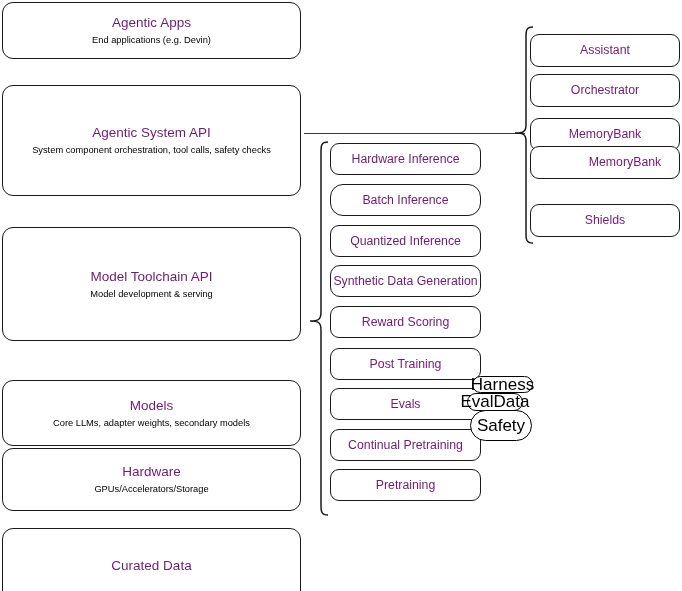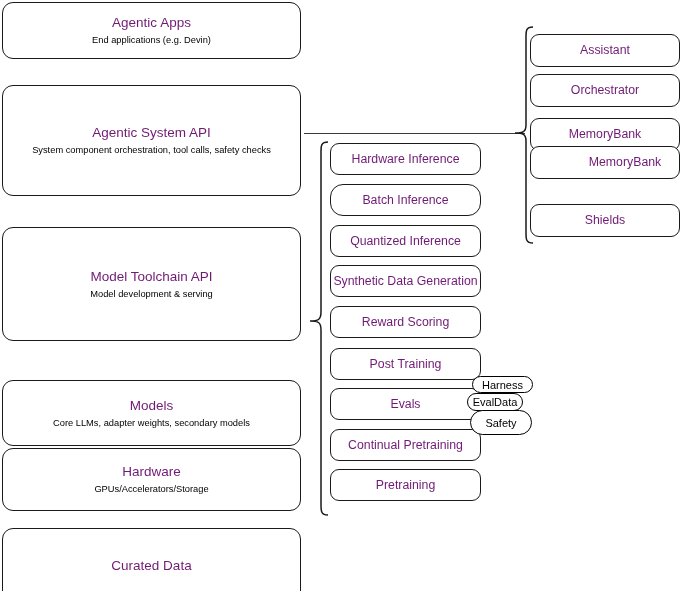--- a/index.html
+++ b/index.html
@@ -66,21 +66,21 @@
   
   .pill {
     position: absolute;
     box-sizing: border-box;
     border: 1.5px solid #000;
     border-radius: 999px;
     background: #ffffff;
     display: flex;
     align-items: center;
     justify-content: center;
-    font-size: 11px;
+    font-size: 17px;
     line-height: 12px;
     color: #000;
     white-space: nowrap;
     z-index: 6;
   }
 
   
   .connector {
     position: absolute;
     background: #3a3a3a;
@@ -165,21 +165,21 @@
 
   <div class="box col-box mid-box" style="top:143px;">
     <div class="title">Hardware Inference</div>
   </div>
   <div class="box col-box mid-box" style="top:184px;border-radius:13px;">
     <div class="title">Batch Inference</div>
   </div>
   <div class="box col-box mid-box" style="top:225px;">
     <div class="title">Quantized Inference</div>
   </div>
-  <div class="box col-box mid-box" style="top:265px;">
+  <div class="box col-box mid-box" style="top:265px;border-radius:10px;">
     <div class="title">Synthetic Data Generation</div>
   </div>
   <div class="box col-box mid-box" style="top:306px;">
     <div class="title">Reward Scoring</div>
   </div>
   <div class="box col-box mid-box" style="top:348px;">
     <div class="title">Post Training</div>
   </div>
   <div class="box col-box mid-box" style="top:388px;">
     <div class="title">Evals</div>
@@ -190,17 +190,17 @@
   <div class="box col-box mid-box" style="top:469px;">
     <div class="title">Pretraining</div>
   </div>
 
   <div class="pill" style="left:472px;top:376px;width:61px;height:17px;">
     <span>Harness</span>
   </div>
   <div class="pill" style="left:467px;top:393px;width:56px;height:18px;">
     <span>EvalData</span>
   </div>
-  <div class="pill" style="left:470px;top:410px;width:62px;height:25px;">
+  <div class="pill" style="left:470px;top:410px;width:62px;height:31px;">
     <span>Safety</span>
   </div>
 
 </div>
 
 </body></html>

